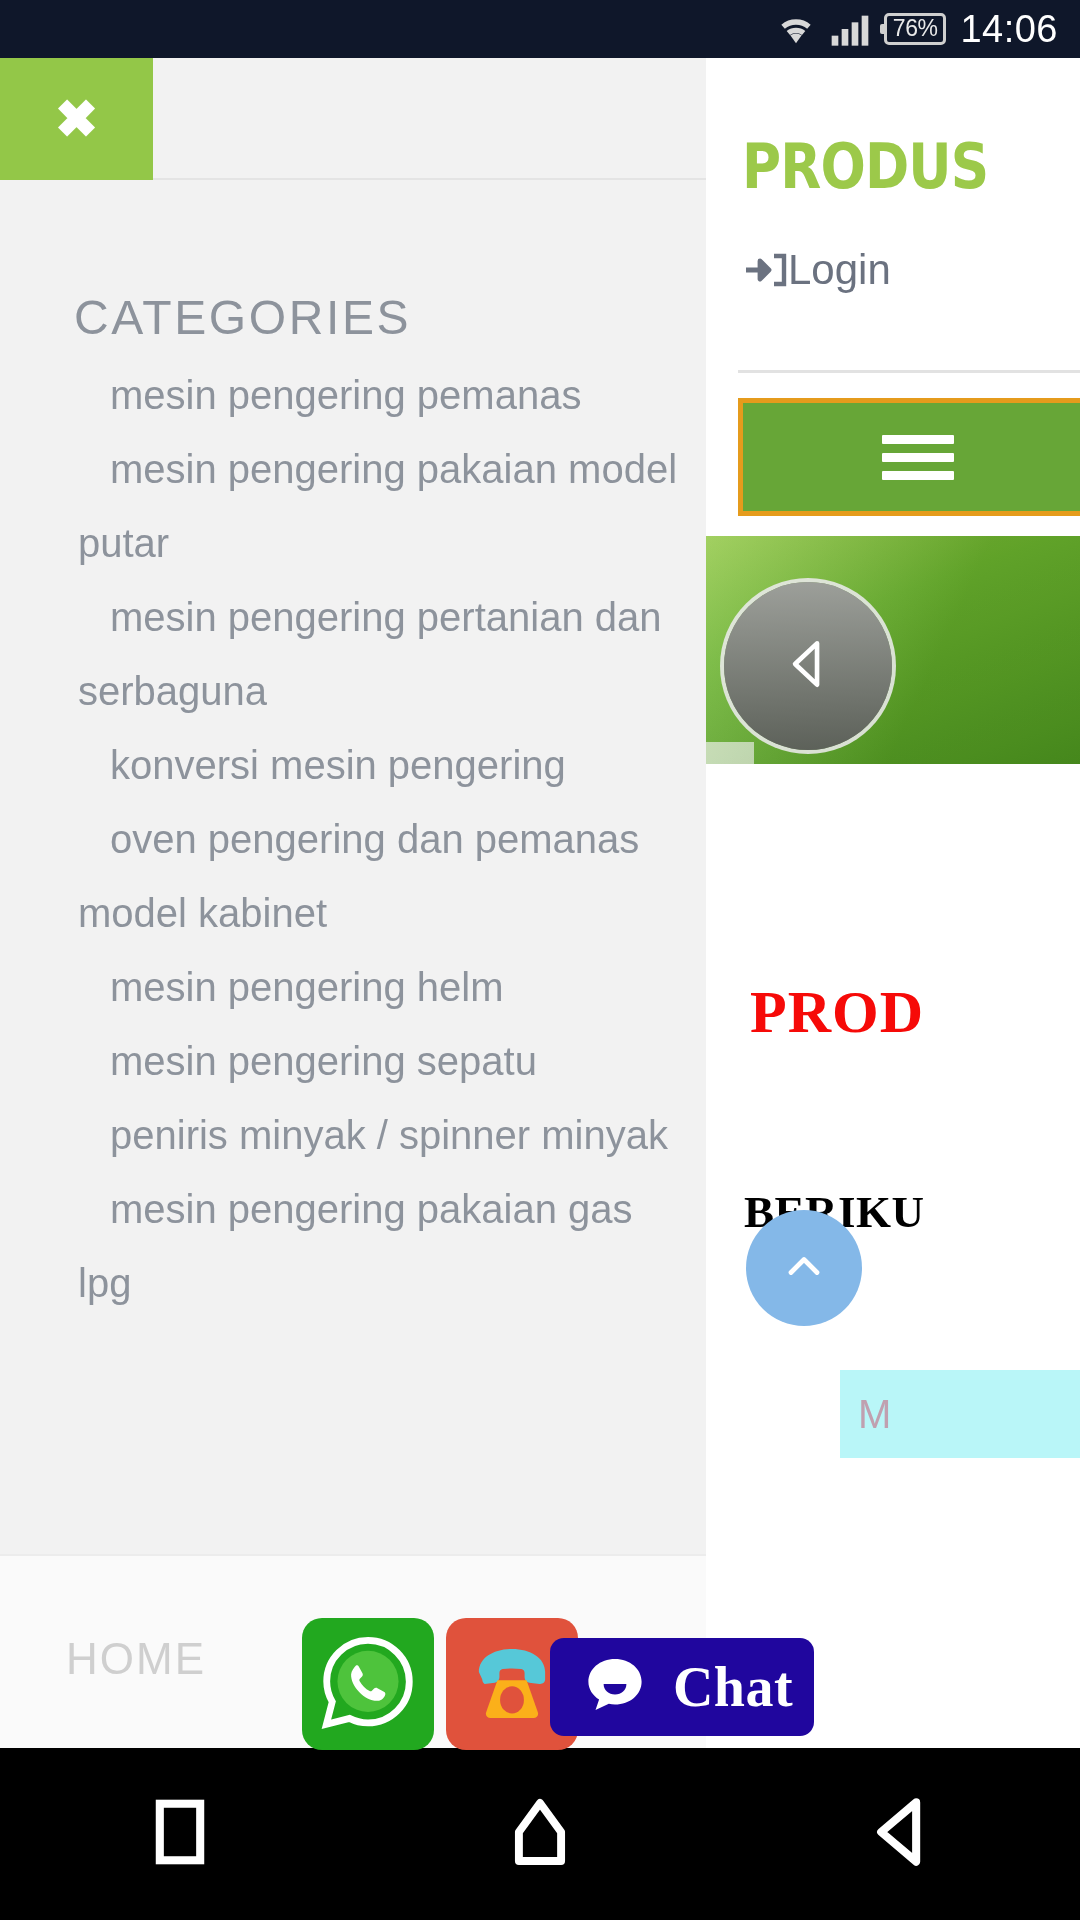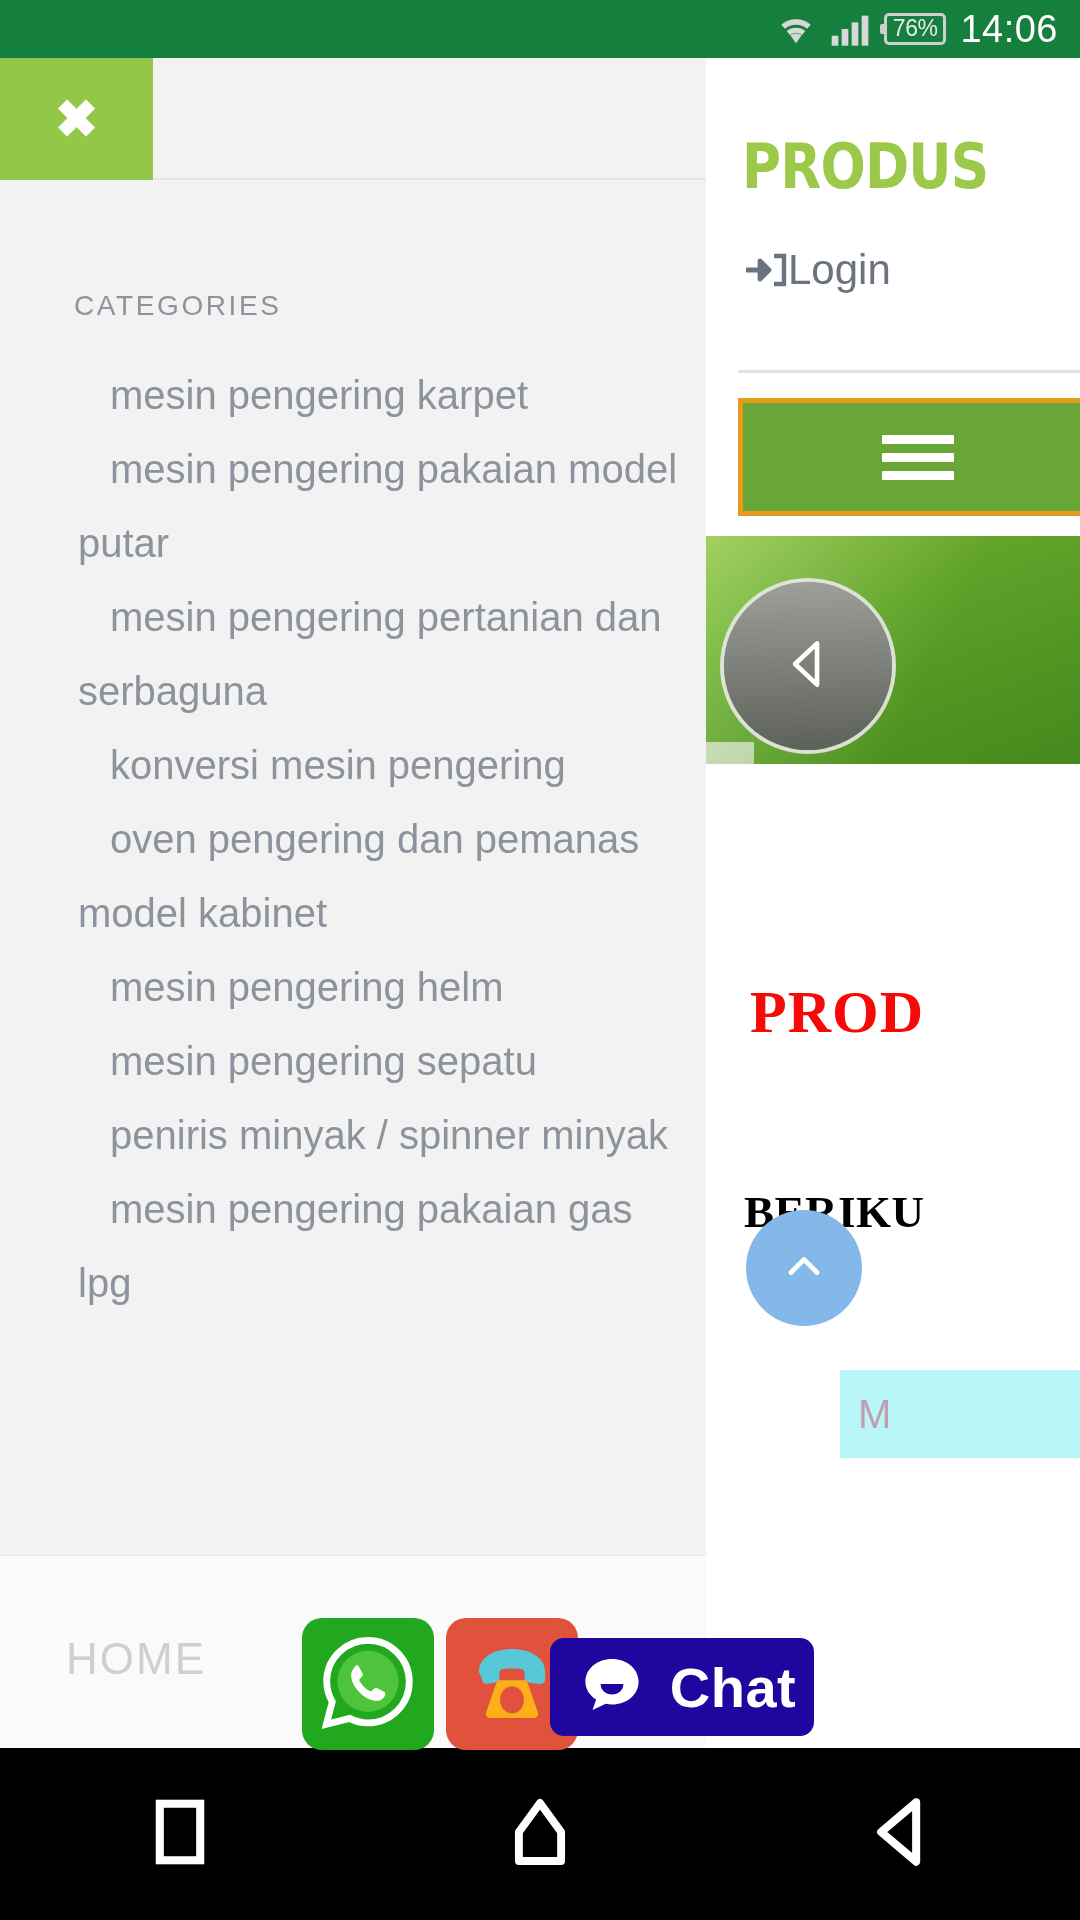--- a/index.html
+++ b/index.html
@@ -7,21 +7,21 @@
     width:1080px; height:1920px;
     background:#ffffff;
     font-family:"Liberation Sans", sans-serif;
     overflow:hidden;
   }
   #screen { position:relative; width:1080px; height:1920px; background:#fff; }
 
   
   .statusbar {
     position:absolute; left:0; top:0; width:1080px; height:58px;
-    background:#15803d; display:flex; align-items:center;
+    background:#0f172a; display:flex; align-items:center;
     justify-content:flex-end; padding-right:22px; gap:14px;
   }
   .sb-icon { display:flex; align-items:center; }
   .wifi svg, .sig svg { display:block; }
   .batt {
     border:3px solid #cfcfcf; border-radius:5px;
     padding:1px 6px 2px 6px; position:relative;
     display:flex; align-items:center; justify-content:center;
   }
   .batt:before{
@@ -121,21 +121,21 @@
   }
   .close-btn {
     position:absolute; left:0; top:0; width:153px; height:122px;
     background:#93c748; display:flex; align-items:center; justify-content:center;
   }
   .close-btn span {
     color:#fff; font-size:52px; line-height:1; font-weight:bold;
   }
   .cat-title {
     position:absolute; left:74px; top:232px;
-    color:#8d939c; font-size:28px; letter-spacing:2.6px;
+    color:#8d939c; font-size:48px; letter-spacing:2.6px;
   }
   .cat-list {
     position:absolute; left:0; top:300px; width:706px;
   }
   .cat-item {
     padding:0 0 0 78px; color:#8d939c; font-size:40px; line-height:74px;
     text-indent:32px; white-space:normal;
     padding-right:10px;
   }
   .drawer-footer {
@@ -144,21 +144,21 @@
   }
   .home-label {
     position:absolute; left:66px; top:78px;
     color:#cfcfcf; font-size:44px; letter-spacing:2px;
   }
 
   
   .fabs { position:absolute; left:0; top:1600px; width:1080px; height:170px; z-index:20; }
   .fab {
     position:absolute; border-radius:20px;
-    display:flex; align-items:center; justify-content:center;
+    display:flex; align-items:center; justify-content:center;font-family:Liberation Serif, serif;
   }
   .fab-wa { left:302px; top:18px; width:132px; height:132px; background:#22a81f; }
   .fab-ph { left:446px; top:18px; width:132px; height:132px; background:#e0523c; }
   .fab-chat {
     left:550px; top:38px; width:264px; height:98px; background:#20069e;
     border-radius:14px; gap:20px; padding-left:6px;
   }
   .fab-chat .label { color:#fff; font-size:56px; font-weight:bold; letter-spacing:0.5px; }
 
   
@@ -249,21 +249,21 @@
   <div class="drawer">
     <div class="drawer-top">
       <div class="close-btn">
         <span>✖</span>
       </div>
     </div>
 
     <div class="cat-title">CATEGORIES</div>
 
     <div class="cat-list">
-      <div class="cat-item">mesin pengering karpet</div>
+      <div class="cat-item">mesin pengering pemanas</div>
       <div class="cat-item">mesin pengering pakaian model putar</div>
       <div class="cat-item">mesin pengering pertanian dan serbaguna</div>
       <div class="cat-item">konversi mesin pengering</div>
       <div class="cat-item">oven pengering dan pemanas model kabinet</div>
       <div class="cat-item">mesin pengering helm</div>
       <div class="cat-item">mesin pengering sepatu</div>
       <div class="cat-item">peniris minyak / spinner minyak</div>
       <div class="cat-item">mesin pengering pakaian gas lpg</div>
     </div>
 

